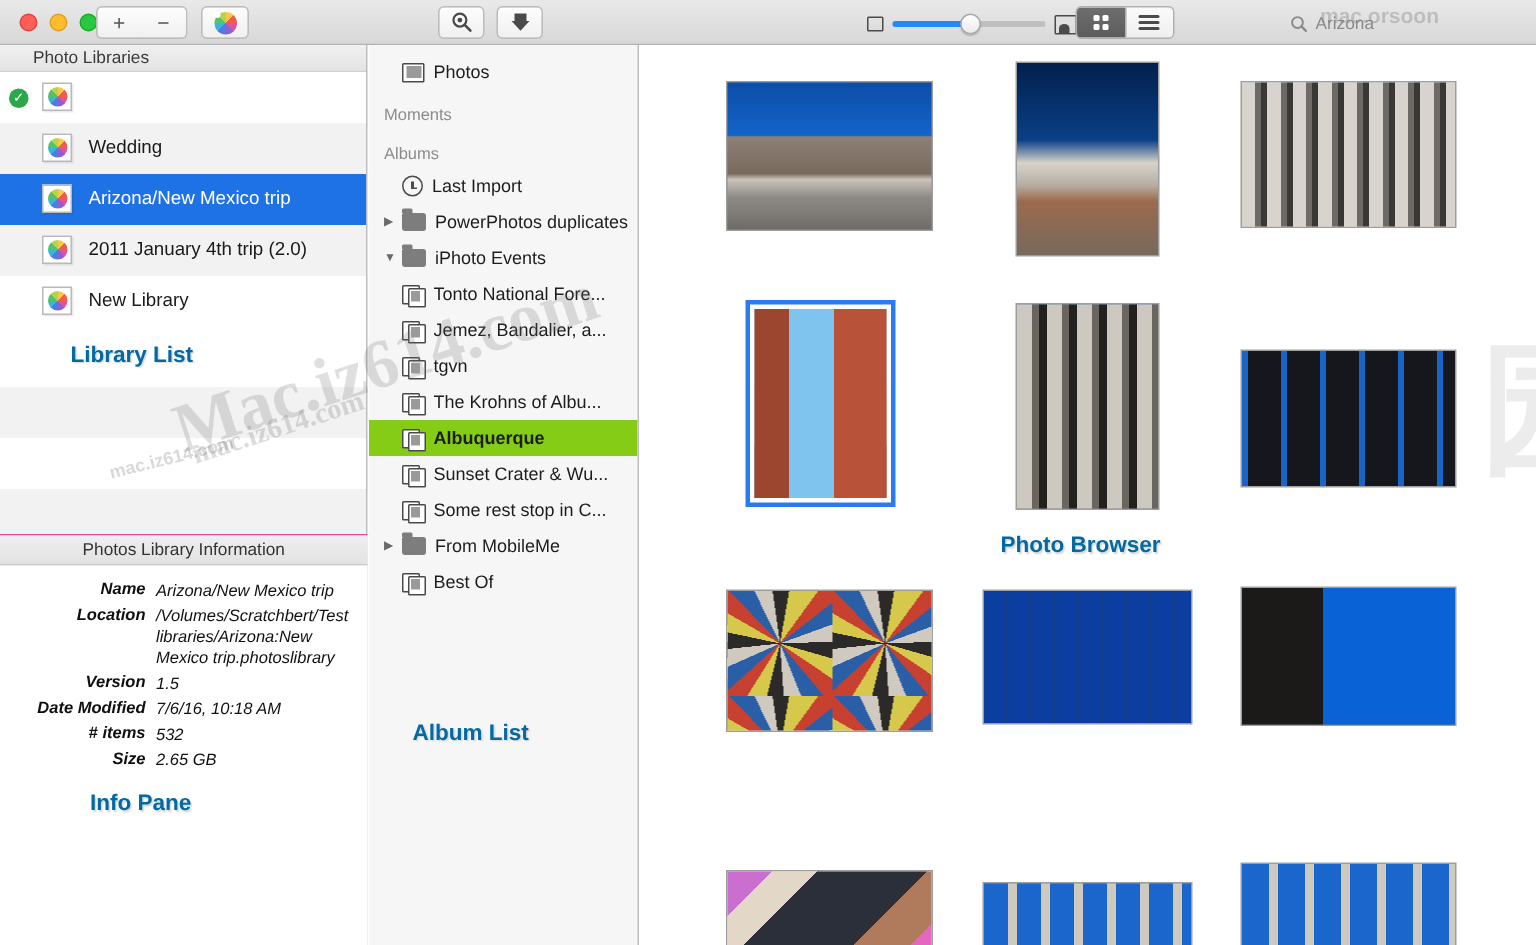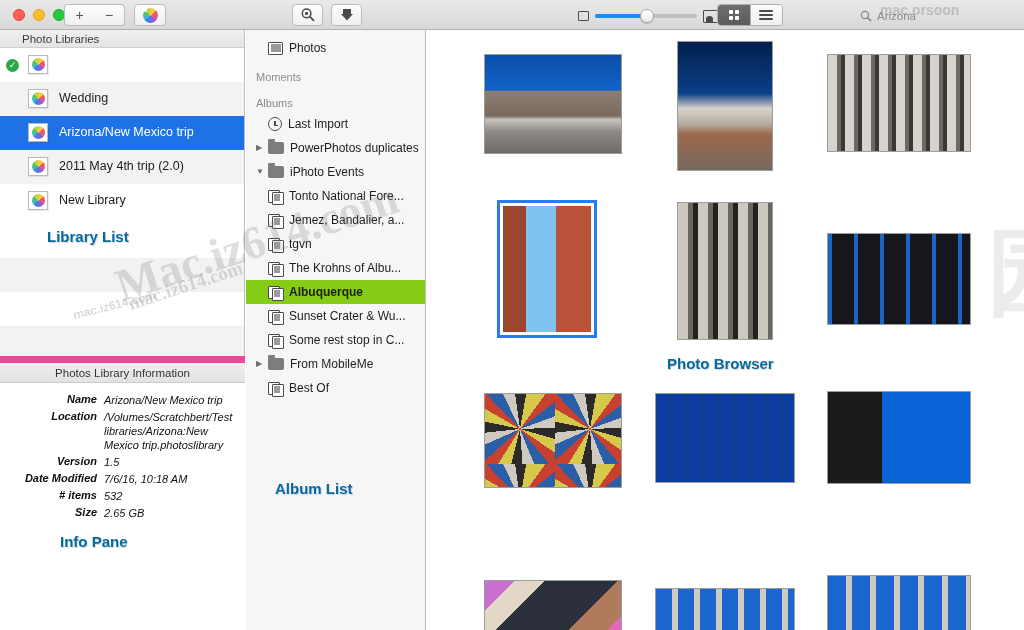--- a/index.html
+++ b/index.html
@@ -121,21 +121,21 @@
 
   .annot {
     color: #0369a1; font-weight: bold; font-size: 15px;
     text-shadow: 1px 1px 1px rgba(210,210,210,.9);
     position: absolute; white-space: nowrap;
   }
 
   
   .infopane {
     position: absolute; left: 0; bottom: 0; width: 245px; height: 274px;
-    border-top: 7px solid #ec4899; background: #fff;
+    border-top: 1px solid #ec4899; background: #fff;
   }
   .info-header {
     height: 20px; background: linear-gradient(to bottom,#efefef,#e2e2e2);
     border-bottom: 1px solid #cdcdcd;
     font-size: 11.5px; color: #333; display: flex; align-items: center; justify-content: center;
   }
   .info-table { padding: 10px 8px 0 0; font-size: 11px; color: #111; font-style: italic; }
   .info-row { display: flex; margin-bottom: 3px; }
   .info-label { width: 104px; text-align: right; font-weight: bold; padding-right: 7px; flex: none; color: #0f0f0f; }
   .info-value { flex: 1; color: #111; line-height: 14px; }
@@ -302,21 +302,21 @@
           <span class="lib-text">
             <span class="lib-title">Arizona/New Mexico trip</span>
           </span>
         </div>
         <div class="lib-row alt">
           <span class="libicon">
             <span class="sheet"></span>
             <span class="flower"></span>
           </span>
           <span class="lib-text">
-            <span class="lib-title">2011 May 4th trip (2.0)</span>
+            <span class="lib-title">2011 January 4th trip (2.0)</span>
           </span>
         </div>
         <div class="lib-row">
           <span class="libicon">
             <span class="sheet"></span>
             <span class="flower"></span>
           </span>
           <span class="lib-text">
             <span class="lib-title">New Library</span>
           </span>

